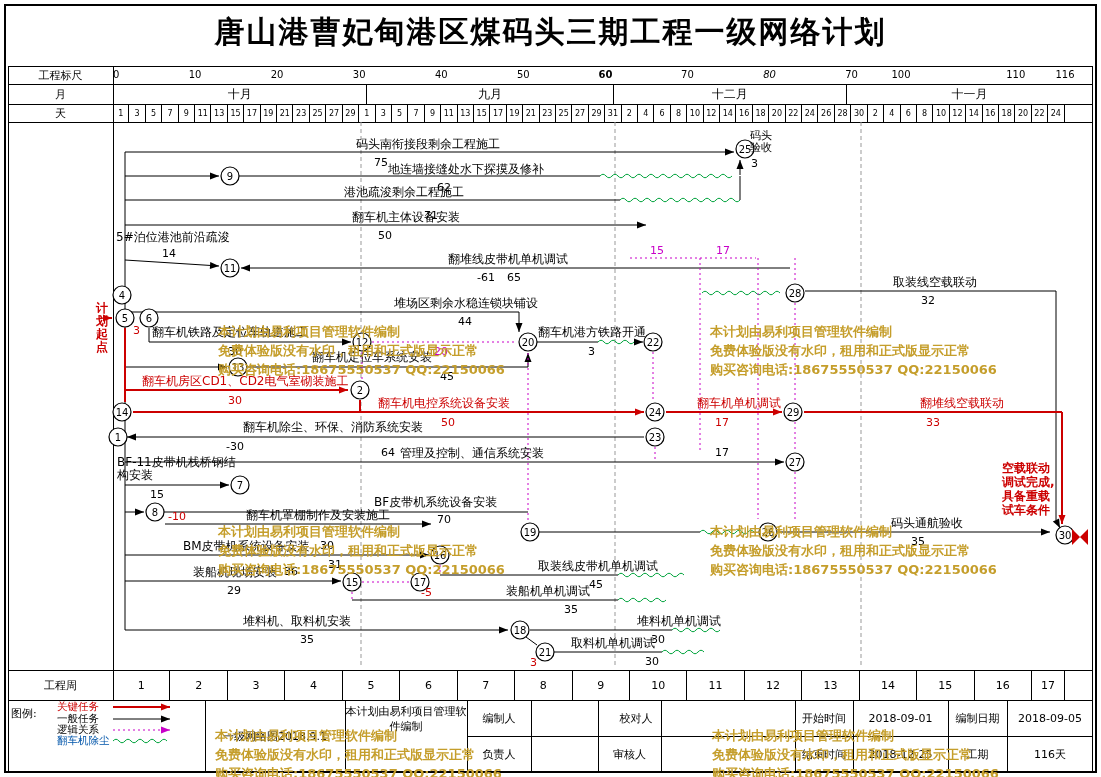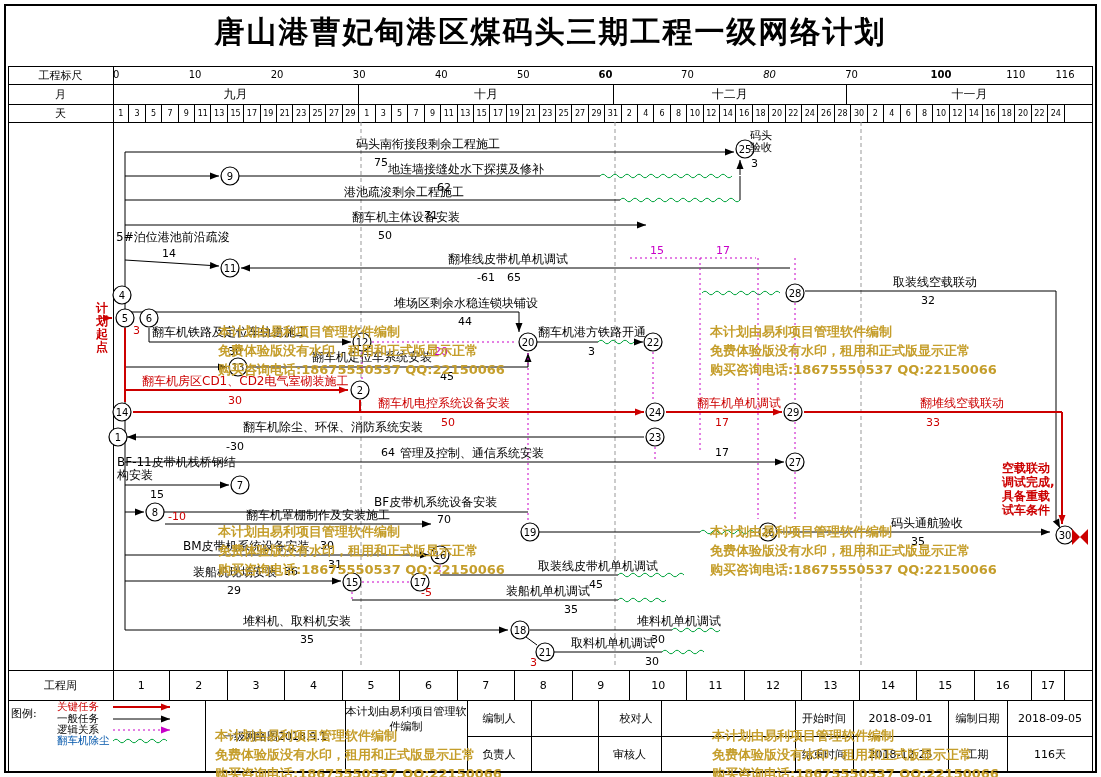--- a/index.html
+++ b/index.html
@@ -47,27 +47,27 @@
       <span class="rmark" style="left: 0px;">0</span>
       <span class="rmark" style="left: 82.069px; transform: translateX(-50%);">10</span>
       <span class="rmark" style="left: 164.138px; transform: translateX(-50%);">20</span>
       <span class="rmark" style="left: 246.207px; transform: translateX(-50%);">30</span>
       <span class="rmark" style="left: 328.276px; transform: translateX(-50%);">40</span>
       <span class="rmark" style="left: 410.345px; transform: translateX(-50%);">50</span>
       <span class="rmark" style="left: 492.414px; transform: translateX(-50%); font-weight: bold;">60</span>
       <span class="rmark" style="left: 574.483px; transform: translateX(-50%);">70</span>
       <span class="rmark" style="left: 656.552px; transform: translateX(-50%); font-style: italic;">80</span>
       <span class="rmark" style="left: 738.621px; transform: translateX(-50%);">70</span>
-      <span class="rmark" style="left: 828px; transform: translateX(-50%); font-weight: bold;">100</span>
+      <span class="rmark" style="left: 788px; transform: translateX(-50%);">100</span>
       <span class="rmark" style="left: 902.759px; transform: translateX(-50%);">110</span>
       <span class="rmark" style="left: 952px; transform: translateX(-50%);">116</span>
     </div>
   <div class="cellrow" style="top:84px;height:20px;">
+      <div class="mcell" style="width: 254.414px;">十月</div>
       <div class="mcell" style="width: 246.207px;">九月</div>
-      <div class="mcell" style="width: 254.414px;">十月</div>
       <div class="mcell" style="flex: 1 1 0%;">十二月</div>
       <div class="mcell" style="width: 246.207px;">十一月</div>
     </div>
   <div class="cellrow" style="top:104px;height:18px;">
       <div class="dcell" style="width: 16.4138px;">1</div>
       <div class="dcell" style="width: 16.4138px;">3</div>
       <div class="dcell" style="width: 16.4138px;">5</div>
       <div class="dcell" style="width: 16.4138px;">7</div>
       <div class="dcell" style="width: 16.4138px;">9</div>
       <div class="dcell" style="width: 16.4138px;">11</div>

